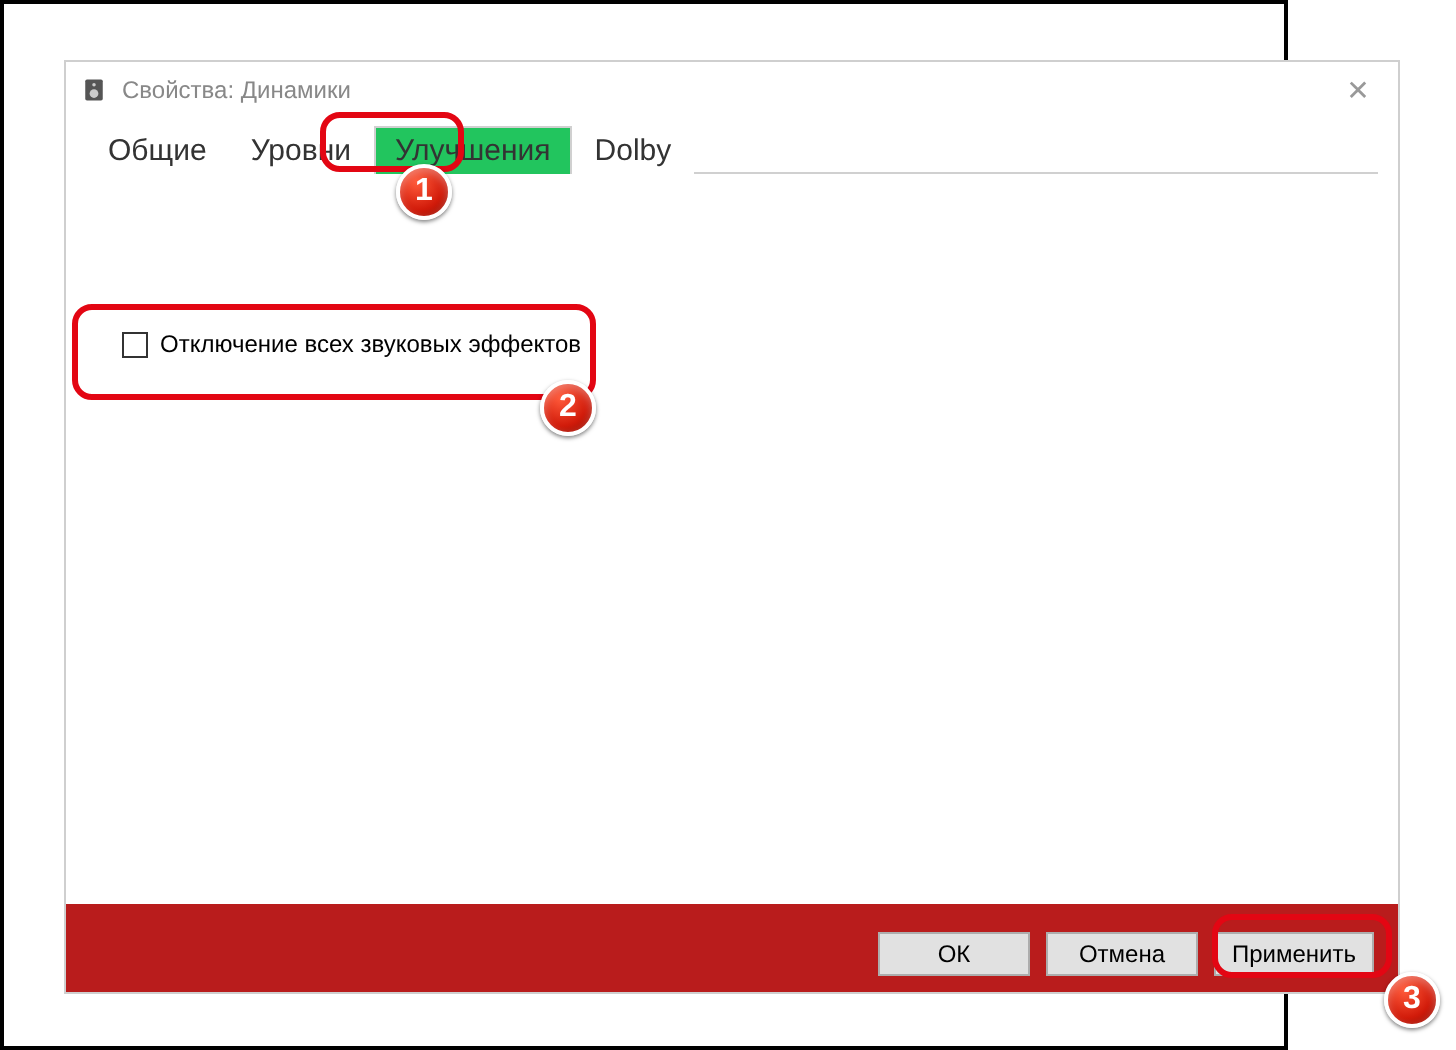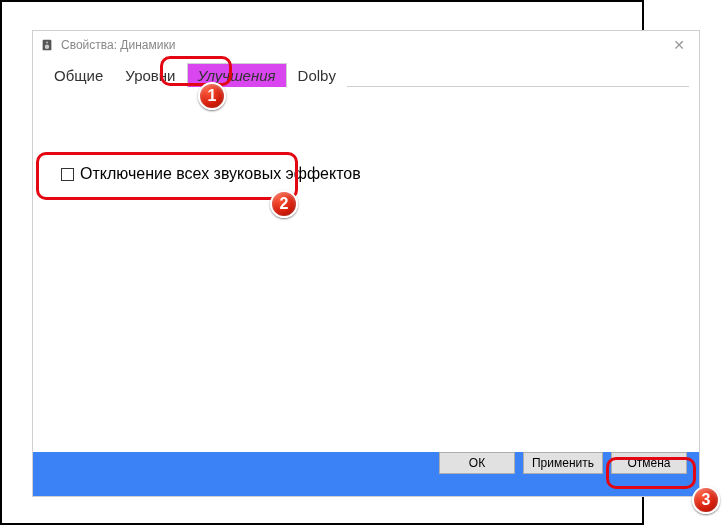--- a/index.html
+++ b/index.html
@@ -68,51 +68,50 @@
     color: #333;
     border: 1px solid transparent;
     border-bottom: none;
     background: #fff;
     position: relative;
     top: 1px;
     cursor: pointer;
   }
   .tab.active {
     border-color: #d0d0d0;
-    background: #d946ef;
+    background: #22c55e;
     z-index: 2;
-    font-style: italic;
   }
   .content {
     flex: 1 1 auto;
     position: relative;
     margin: 0 10px;
   }
   .checkbox-row {
     position: absolute;
     left: 18px; top: 78px;
     display: flex;
     align-items: center;
     gap: 6px;
-    font-size: 16px;
+    font-size: 12px;
     color: #000;
   }
   .checkbox-row .cb {
     width: 13px; height: 13px;
     border: 1px solid #333;
     background: #fff;
   }
   .footer {
     height: 44px;
     display: flex;
-    align-items: flex-start;
+    align-items: flex-end;
     justify-content: flex-end;
     gap: 8px;
     padding: 0 12px 8px 0;
-    background: #3b82f6;
+    background: #b91c1c;
   }
   .btn {
     min-width: 76px;
     height: 22px;
     padding: 0 8px;
     font-size: 12px;
     background: #e1e1e1;
     border: 1px solid #adadad;
     color: #000;
     cursor: pointer;
@@ -191,22 +190,22 @@
 
     <div class="content">
       <label class="checkbox-row">
         <span class="cb"></span>
         <span>Отключение всех звуковых эффектов</span>
       </label>
     </div>
 
     <div class="footer">
       <button class="btn">ОК</button>
+      <button class="btn">Отмена</button>
       <button class="btn">Применить</button>
-      <button class="btn">Отмена</button>
     </div>
 
   </div>
 
   <div class="hl hl-tab"></div>
   <div class="hl hl-check"></div>
   <div class="hl hl-apply"></div>
 
   <div class="badge badge-1">1</div>
   <div class="badge badge-2">2</div>

